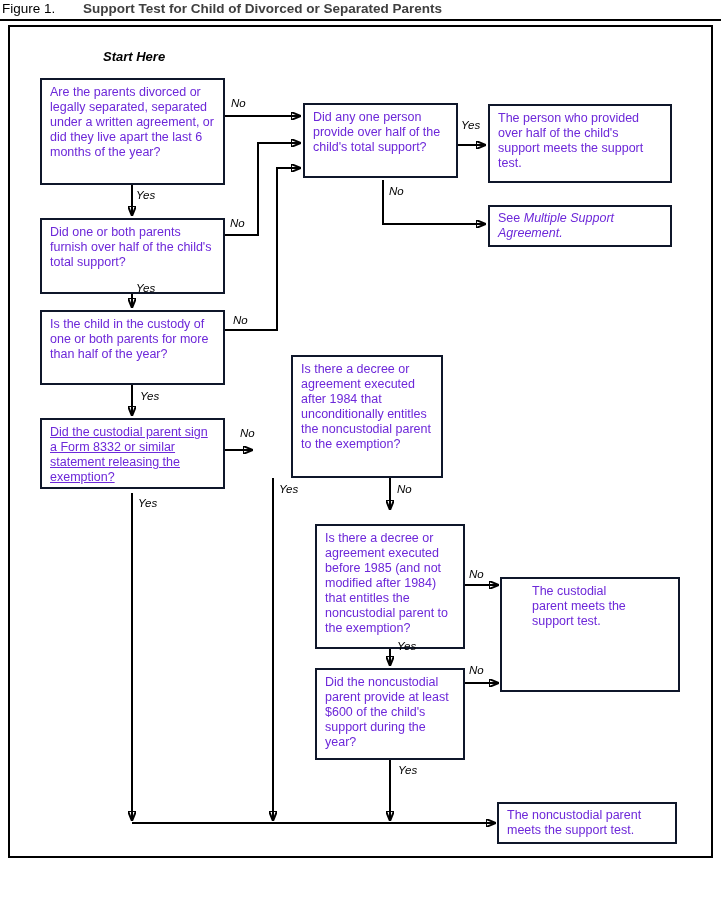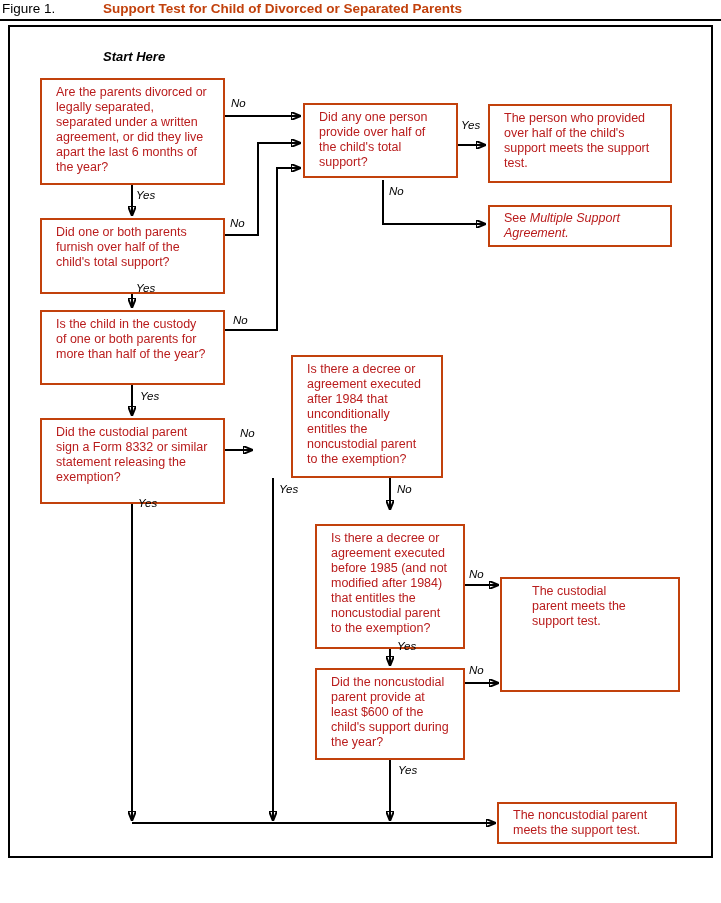--- a/index.html
+++ b/index.html
@@ -8,43 +8,43 @@
     background:#ffffff; color:#000;
     font-family:"Liberation Sans", sans-serif;
     overflow:hidden;
   }
   .figure-label {
     position:absolute; left:2px; top:1px;
     font-size:13.5px; color:#000;
   }
   .figure-title {
     position:absolute; left:83px; top:1px;
-    font-size:13.5px; font-weight:bold; color:#c2410c;margin-left:20px;
+    font-size:13.5px; font-weight:bold; color:#404040;
   }
   .title-rule {
     position:absolute; left:0; top:19px; width:721px; height:2px;
     background:#000;
   }
   .diagram-border {
     position:absolute; left:8px; top:25px; width:705px; height:833px;
     border:2px solid #000; box-sizing:border-box; background:#fff;
   }
   .start-here {
     position:absolute; left:103px; top:49px;
     font-size:13px; font-weight:bold; font-style:italic;text-align:center;
   }
   .node {
-    position:absolute; border:2px solid #c2410c; background:#fff;
-    box-sizing:border-box; padding:5px 14px;
-    font-size:12.5px; line-height:15px; color:#b91c1c;
+    position:absolute; border:2px solid #0f172a; background:#fff;
+    box-sizing:border-box; padding:5px 8px;
+    font-size:12.5px; line-height:15px; color:#6d28d9;
   }
   #n-divorced        { left:40px;  top:78px;  width:185px; height:107px; }
   #n-furnish         { left:40px;  top:218px; width:185px; height:76px;  }
   #n-custody         { left:40px;  top:310px; width:185px; height:75px;  }
-  #n-form8332        { left:40px;  top:418px; width:185px; height:86px;  }
+  #n-form8332        { left:40px;  top:418px; width:185px; height:71px;text-decoration:underline;  }
   #n-oneperson       { left:303px; top:103px; width:155px; height:75px;  }
   #n-personmeets     { left:488px; top:104px; width:184px; height:79px;  }
   #n-multiplesupport { left:488px; top:205px; width:184px; height:42px;  padding-top:4px; }
   #n-decreeafter     { left:255px; top:355px; width:152px; height:123px;margin-left:36px; }
   #n-decreebefore    { left:315px; top:524px; width:150px; height:125px; }
   #n-custodialmeets  { left:500px; top:577px; width:180px; height:115px;
                        display:flex; padding-left:30px; }
   #n-custodialmeets .inner { max-width:112px; }
   #n-provide600      { left:315px; top:668px; width:150px; height:92px;  }
   #n-noncustmeets    { left:497px; top:802px; width:180px; height:42px;  padding-top:4px; }

